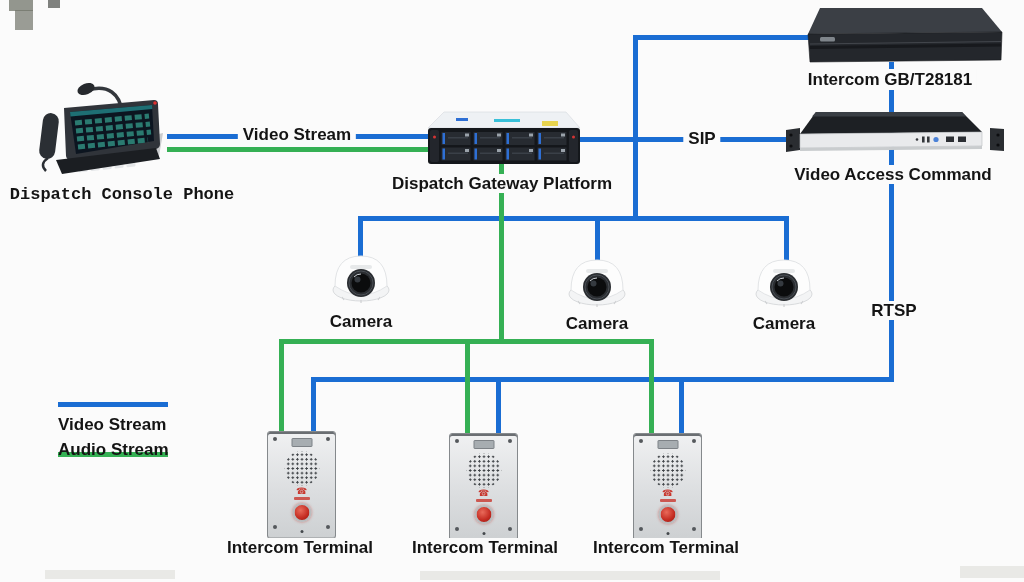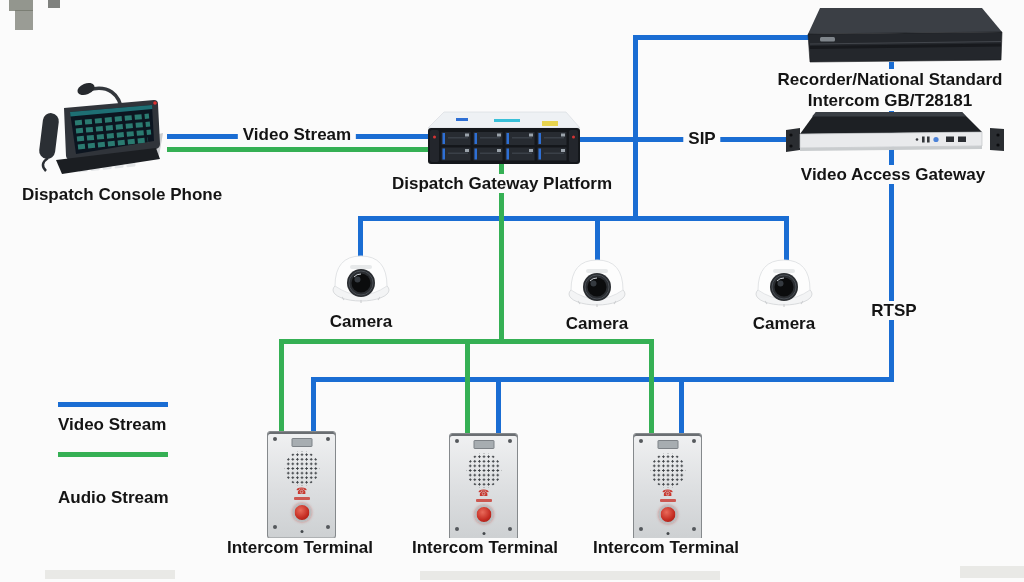--- a/index.html
+++ b/index.html
@@ -256,35 +256,34 @@
       <span class="ic-screw tr"></span>
     <span class="ic-screw bl"></span>
       <span class="ic-screw br"></span>
     <span class="ic-speaker"></span>
     <span class="ic-phone">☎</span>
     <span class="ic-redtext"></span>
     <span class="ic-button"></span>
     <span class="ic-mic"></span>
   </div>
 
-  <div class="lbl" style="left:122px;top:185px;">Dispatch Console Phone</div>
+  <div class="lbl" style="left:122px;top:185px;font-family:Liberation Mono, monospace;">Dispatch Console Phone</div>
   <div class="lbl" style="left:297px;top:125px;">Video Stream</div>
   <div class="lbl" style="left:502px;top:174px;">Dispatch Gateway Platform</div>
   <div class="lbl two" style="left:890px;top:69px;">
-    <div>Recorder/National Standard</div>
     <div>Intercom GB/T28181</div>
   </div>
   <div class="lbl" style="left:702px;top:129px;">SIP</div>
-  <div class="lbl" style="left:893px;top:165px;">Video Access Gateway</div>
+  <div class="lbl" style="left:893px;top:165px;">Video Access Command</div>
   <div class="lbl" style="left:894px;top:301px;">RTSP</div>
   <div class="lbl" style="left:361px;top:312px;">Camera</div>
   <div class="lbl" style="left:597px;top:314px;">Camera</div>
   <div class="lbl" style="left:784px;top:314px;">Camera</div>
   <div class="lbl" style="left:300px;top:538px;">Intercom Terminal</div>
   <div class="lbl" style="left:485px;top:538px;">Intercom Terminal</div>
   <div class="lbl" style="left:666px;top:538px;">Intercom Terminal</div>
 
   <div class="legend-line blue" style="left:58px;top:402px;"></div>
   <div class="lbl-left" style="left:58px;top:415px;">Video Stream</div>
   <div class="legend-line green" style="left:58px;top:452px;"></div>
-  <div class="lbl-left" style="left:58px;top:488px;text-align:center;">Audio Stream</div>
+  <div class="lbl-left" style="left:58px;top:440px;text-align:center;">Audio Stream</div>
 
 </div>
 
 </body></html>

